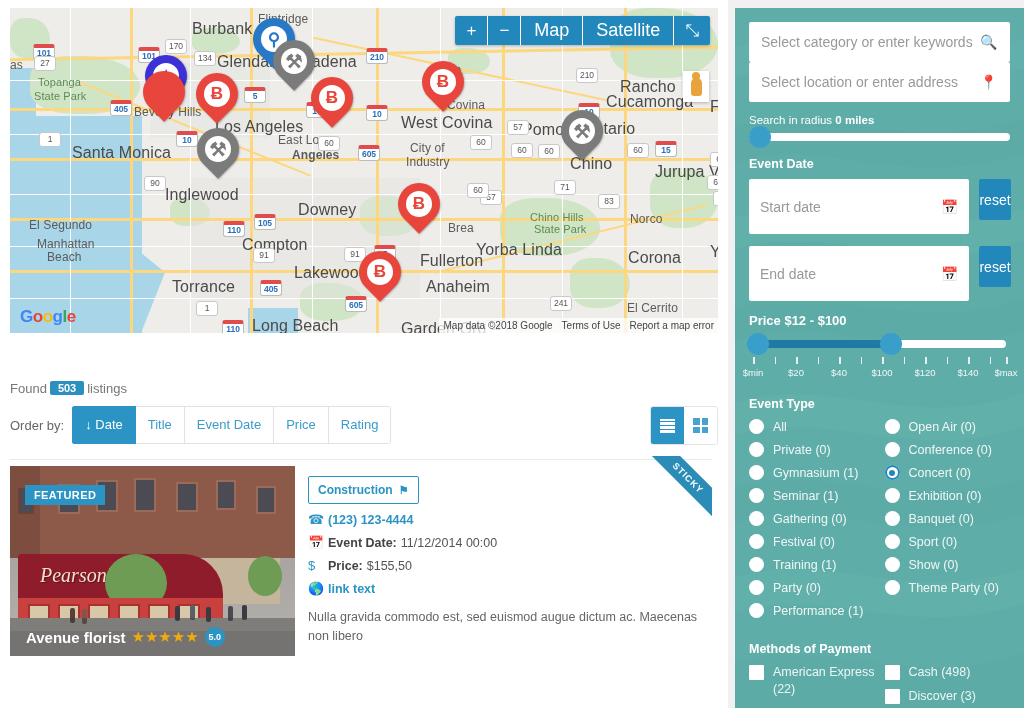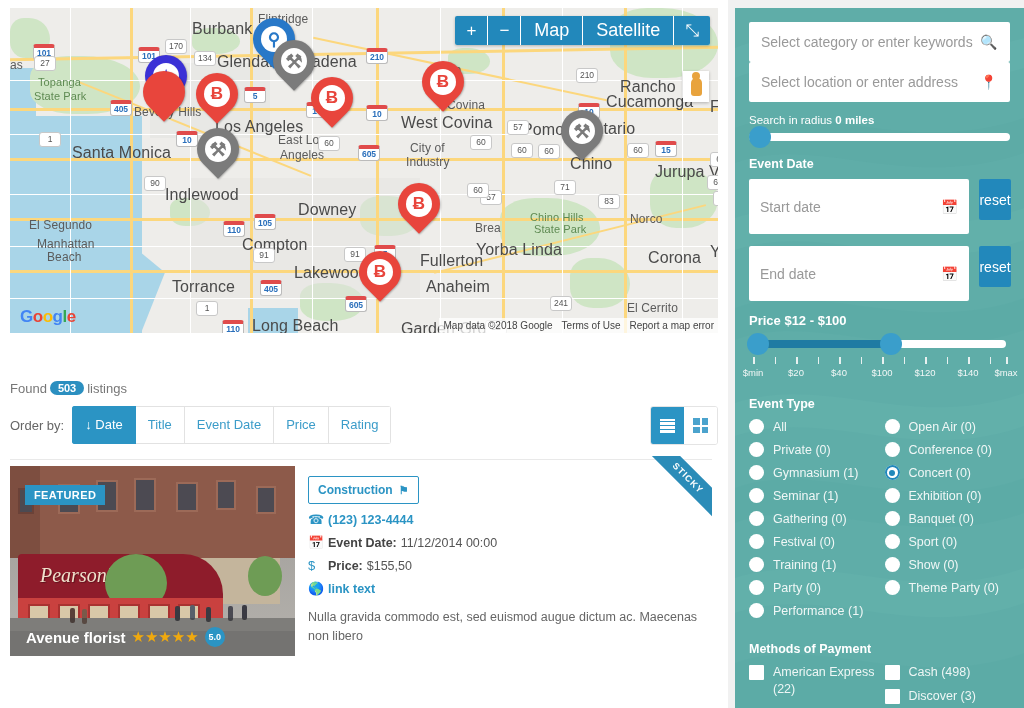--- a/index.html
+++ b/index.html
@@ -94,21 +94,21 @@
     position:absolute; right:0; bottom:0; background:rgba(255,255,255,.75);
     font-size:10px; color:#444; padding:2px 4px; display:flex; gap:9px;
   }
   .map-attr span { white-space:nowrap; }
 
   
   .found {
     position:absolute; left:10px; top:381px; font-size:13px; color:#777;
   }
   .found .count {
-    display:inline-block; background:#2b8fc0; color:#fff; border-radius:7px;
+    display:inline-block; background:#2b8fc0; color:#fff; border-radius:2px;
     padding:1px 8px; font-size:11px; font-weight:bold; margin:0 3px;
     position:relative; top:-1px;
   }
   .orderbar { position:absolute; left:10px; top:406px; display:flex; align-items:center; }
   .orderbar .lbl { font-size:13px; color:#666; margin-right:8px; }
   .order-group { display:flex; border-radius:3px; overflow:hidden; }
   .order-btn {
     border:1px solid #e2e2e2; border-left:none; background:#fff; color:#3b9cc9;
     font-size:13px; padding:0 12px; height:38px; line-height:36px; cursor:pointer;
     font-family:"Liberation Sans", sans-serif; white-space:nowrap;
@@ -331,21 +331,21 @@
           <div class="maplabel " style="left: 248px; top: 4px;">Flintridge</div>
           <div class="maplabel big" style="left: 207px; top: 45px;">Glendale</div>
           <div class="maplabel big" style="left: 274px; top: 45px;">Pasadena</div>
           <div class="maplabel green-l" style="left: 28px; top: 68px;">Topanga</div>
           <div class="maplabel green-l" style="left: 24px; top: 82px;">State Park</div>
           <div class="maplabel " style="left: 0px; top: 50px;">as</div>
           <div class="maplabel " style="left: 124px; top: 97px;">Beverly Hills</div>
           <div class="maplabel big" style="left: 205px; top: 110px;">Los Angeles</div>
           <div class="maplabel big" style="left: 62px; top: 136px;">Santa Monica</div>
           <div class="maplabel " style="left: 268px; top: 125px;">East Los</div>
-          <div class="maplabel " style="left: 270px; top: 140px;">Angeles</div>
+          <div class="maplabel " style="left: 282px; top: 140px; font-weight: bold;">Angeles</div>
           <div class="maplabel " style="left: 432px; top: 55px;">usa</div>
           <div class="maplabel " style="left: 437px; top: 90px;">Covina</div>
           <div class="maplabel big" style="left: 391px; top: 106px;">West Covina</div>
           <div class="maplabel " style="left: 400px; top: 133px;">City of</div>
           <div class="maplabel " style="left: 396px; top: 147px;">Industry</div>
           <div class="maplabel big" style="left: 512px; top: 113px;">Pomona</div>
           <div class="maplabel big" style="left: 572px; top: 112px;">Ontario</div>
           <div class="maplabel big" style="left: 553px; top: 147px; margin-left: 7px;">Chino</div>
           <div class="maplabel big" style="left: 610px; top: 70px;">Rancho</div>
           <div class="maplabel big" style="left: 596px; top: 85px;">Cucamonga</div>
@@ -355,25 +355,25 @@
           <div class="maplabel big" style="left: 155px; top: 178px;">Inglewood</div>
           <div class="maplabel " style="left: 19px; top: 210px;">El Segundo</div>
           <div class="maplabel " style="left: 27px; top: 229px;">Manhattan</div>
           <div class="maplabel " style="left: 37px; top: 242px;">Beach</div>
           <div class="maplabel big" style="left: 288px; top: 193px;">Downey</div>
           <div class="maplabel big" style="left: 232px; top: 228px;">Compton</div>
           <div class="maplabel big" style="left: 162px; top: 270px;">Torrance</div>
           <div class="maplabel big" style="left: 284px; top: 256px;">Lakewood</div>
           <div class="maplabel big" style="left: 410px; top: 244px;">Fullerton</div>
           <div class="maplabel big" style="left: 416px; top: 270px;">Anaheim</div>
-          <div class="maplabel " style="left: 438px; top: 213px; margin-left: 27px;">Brea</div>
+          <div class="maplabel " style="left: 438px; top: 213px;">Brea</div>
           <div class="maplabel big" style="left: 466px; top: 233px;">Yorba Linda</div>
           <div class="maplabel green-l" style="left: 520px; top: 203px;">Chino Hills</div>
           <div class="maplabel green-l" style="left: 524px; top: 215px;">State Park</div>
-          <div class="maplabel big" style="left: 638px; top: 241px;">Corona</div>
+          <div class="maplabel big" style="left: 618px; top: 241px;">Corona</div>
           <div class="maplabel " style="left: 617px; top: 293px;">El Cerrito</div>
           <div class="maplabel big" style="left: 242px; top: 309px;">Long Beach</div>
           <div class="maplabel big" style="left: 391px; top: 312px;">Garden Grove</div>
           <div class="maplabel big" style="left: 700px; top: 235px;">Yo</div>
         </div>
       <div id="map-shields">
           <div class="shield i" style="left: 23px; top: 36px;">101</div>
           <div class="shield" style="left: 24px; top: 48px;">27</div>
           <div class="shield i" style="left: 128px; top: 39px;">101</div>
           <div class="shield" style="left: 155px; top: 31px;">170</div>

